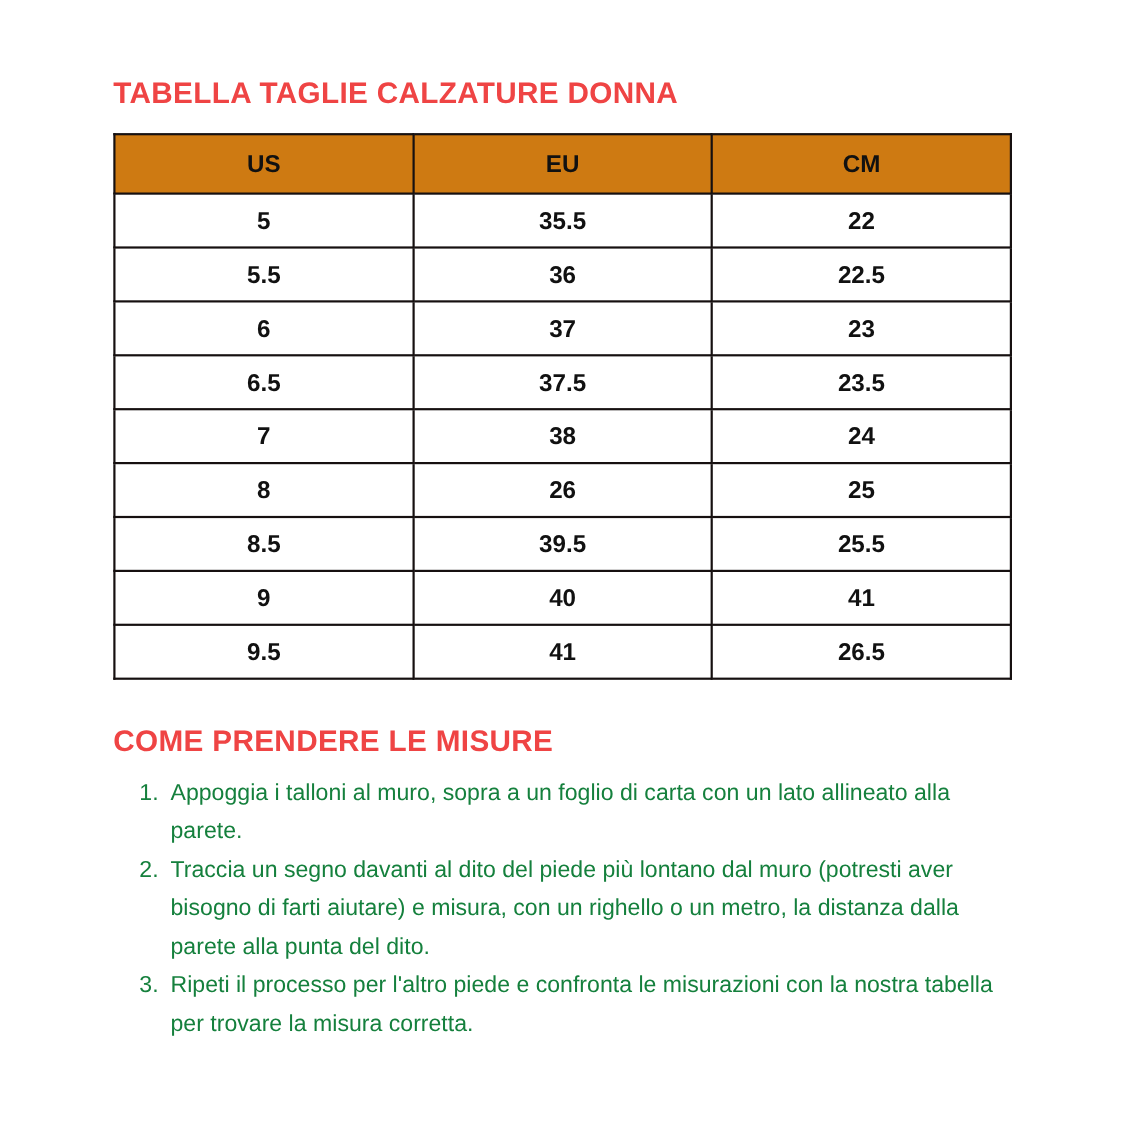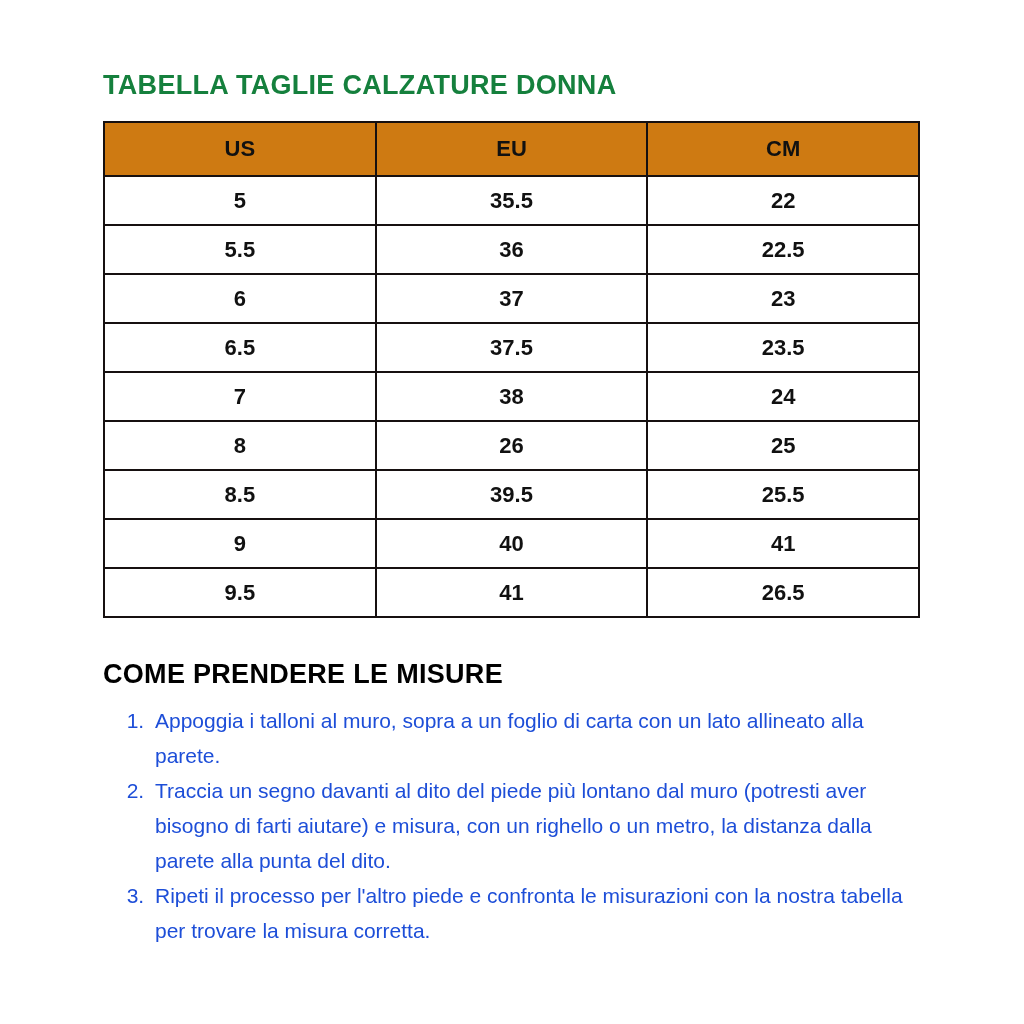--- a/index.html
+++ b/index.html
@@ -15,21 +15,21 @@
   .wrap {
     box-sizing: border-box;
     width: 1024px;
     padding: 70px 103px 0 103px;
   }
   h1.page-title {
     margin: 0 0 20px 0;
     font-size: 27px;
     font-weight: bold;
     letter-spacing: 0.3px;
-    color: #15803d;
+    color: #ef4444;
   }
   table.size-table {
     width: 817px;
     border-collapse: collapse;
     table-layout: fixed;
   }
   table.size-table th,
   table.size-table td {
     border: 2px solid #161010;
     text-align: center;
@@ -43,28 +43,28 @@
   }
   table.size-table td {
     height: 45px;
     background: #ffffff;
   }
   h2.section-title {
     margin: 41px 0 13px 0;
     font-size: 27px;
     font-weight: bold;
     letter-spacing: 0.3px;
-    color: #000000;
+    color: #ef4444;
   }
   ol.steps {
     margin: 0;
     padding-left: 47px;
     font-size: 21px;
     line-height: 35px;
-    color: #1d4ed8;
+    color: #15803d;
   }
   ol.steps li {
     padding-left: 5px;
   }
 </style>
 </head>
 <body>
 
 <main class="wrap">
 

